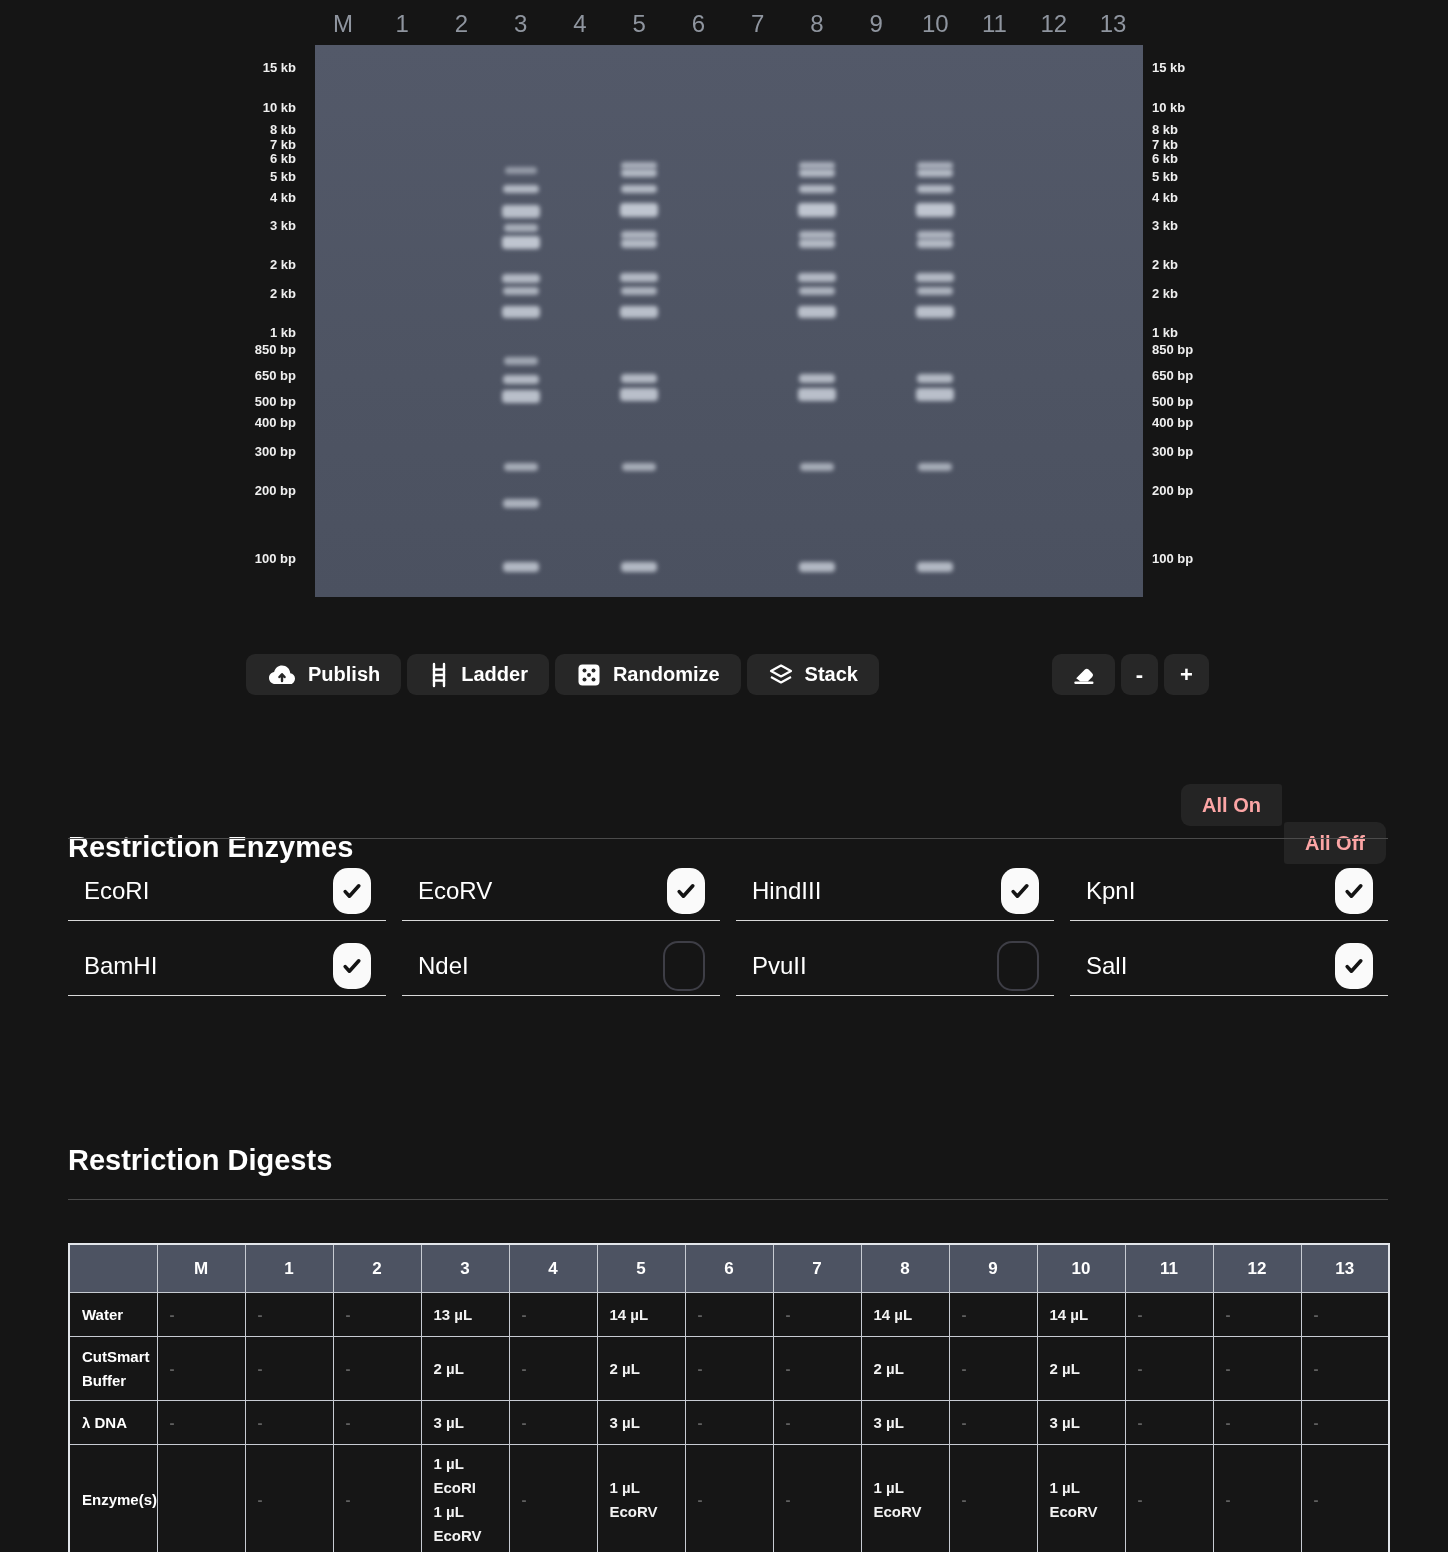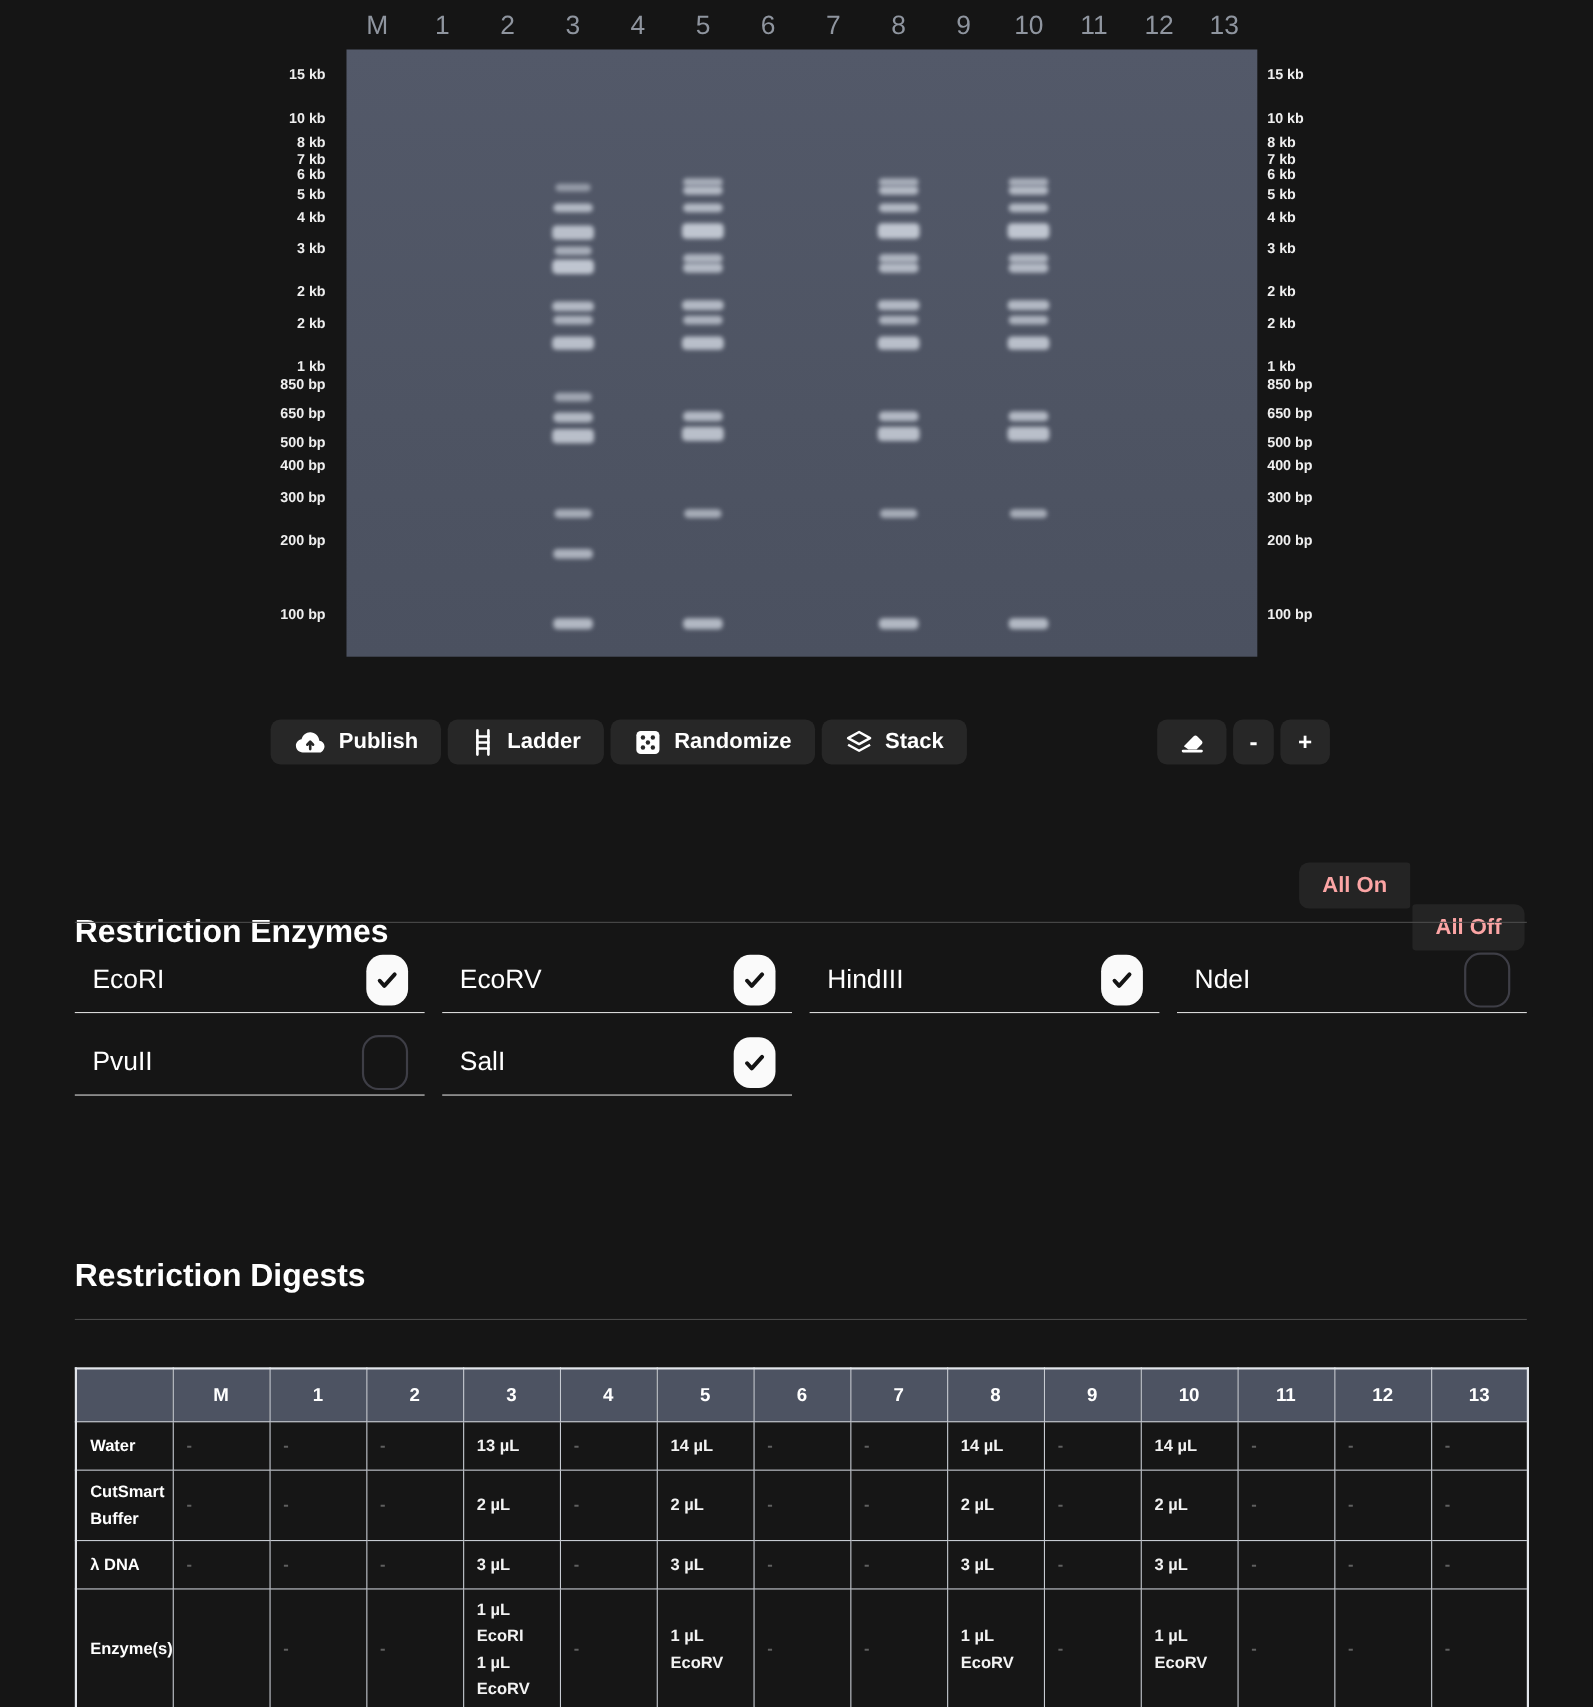--- a/index.html
+++ b/index.html
@@ -269,20 +269,36 @@
       </div>
       <div class="enz-item">
         <span class="enz-name">HindIII</span>
         <span class="toggle on">
           <svg width="24" height="24" viewBox="0 0 24 24">
             <path d="M5.2 12.6l4.2 4.6 9.4-10.4" stroke="#141414" stroke-width="3.6" fill="none" stroke-linecap="round" stroke-linejoin="round"></path>
           </svg>
         </span>
       </div>
       <div class="enz-item">
+        <span class="enz-name">KpnI</span>
+        <span class="toggle on">
+          <svg width="24" height="24" viewBox="0 0 24 24">
+            <path d="M5.2 12.6l4.2 4.6 9.4-10.4" stroke="#141414" stroke-width="3.6" fill="none" stroke-linecap="round" stroke-linejoin="round"></path>
+          </svg>
+        </span>
+      </div>
+      <div class="enz-item">
+        <span class="enz-name">BamHI</span>
+        <span class="toggle on">
+          <svg width="24" height="24" viewBox="0 0 24 24">
+            <path d="M5.2 12.6l4.2 4.6 9.4-10.4" stroke="#141414" stroke-width="3.6" fill="none" stroke-linecap="round" stroke-linejoin="round"></path>
+          </svg>
+        </span>
+      </div>
+      <div class="enz-item">
         <span class="enz-name">NdeI</span>
         <span class="toggle off"></span>
       </div>
       <div class="enz-item">
         <span class="enz-name">PvuII</span>
         <span class="toggle off"></span>
       </div>
       <div class="enz-item">
         <span class="enz-name">SalI</span>
         <span class="toggle on">

